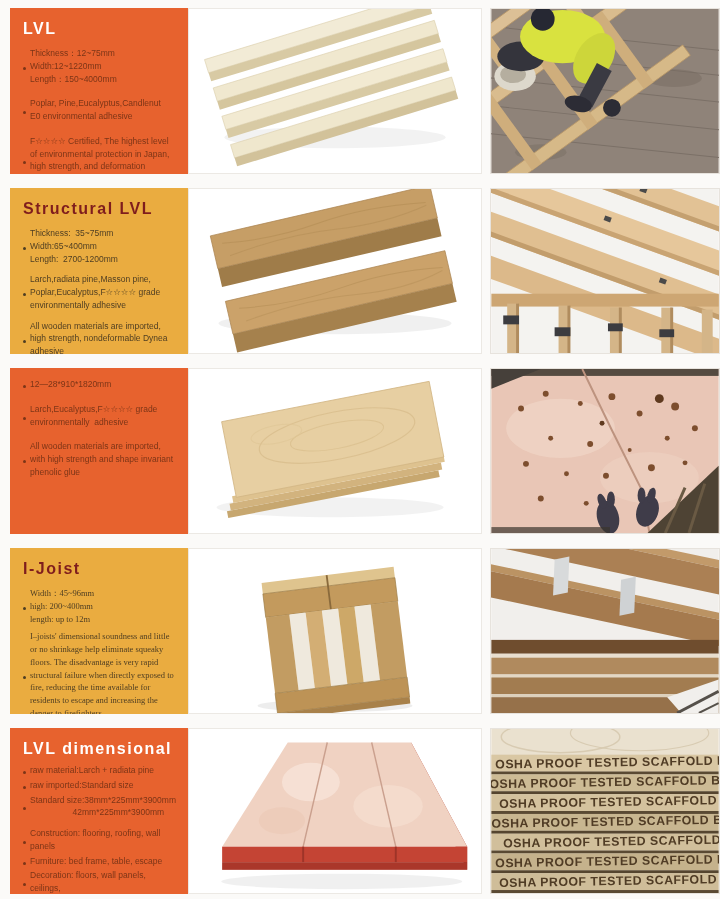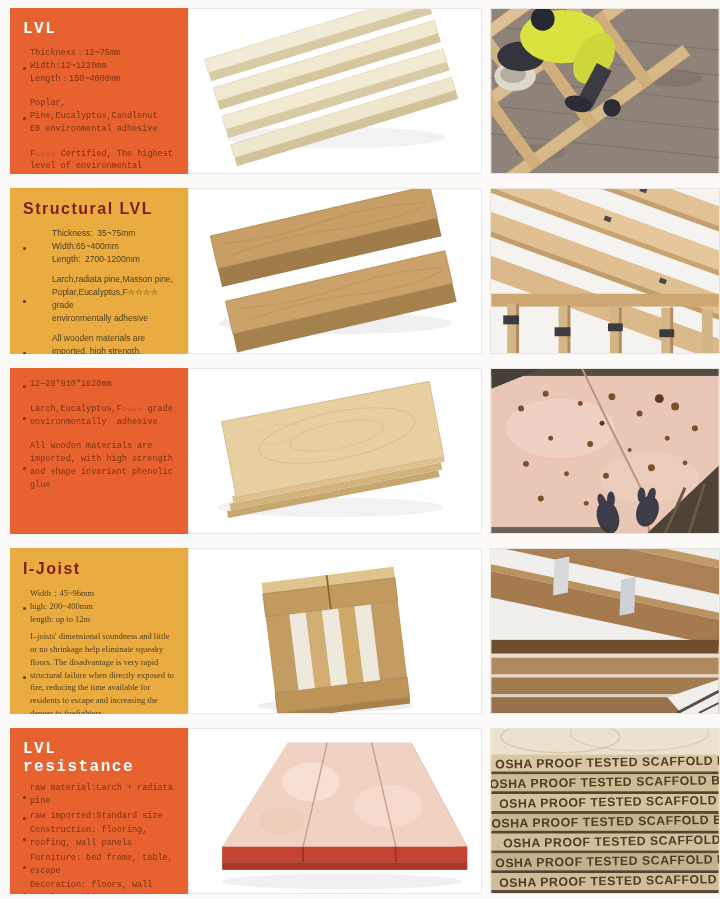--- a/index.html
+++ b/index.html
@@ -1,33 +1,33 @@
 <!DOCTYPE html>
 <html><head>
 <meta charset="utf-8">
 <style>
   * { margin:0; padding:0; box-sizing:border-box; }
   body { font-family:"Liberation Sans", sans-serif; background:#fbfaf8; }
   .page { position:relative; width:720px; height:899px; background:#fbfaf8; overflow:hidden; padding:8px 0 0 10px; }
   .row { display:flex; height:166px; margin-bottom:14px; }
   .panel { width:178px; flex:none; padding:10px 11px 8px 13px; overflow:hidden; }
-  .panel.orange { background:#E7622E;font-family:Liberation Mono, monospace; }
+  .panel.orange { background:#E7622E; }
   .panel.gold   { background:#EAAC40; }
   .panel h2 { font-size:16px; font-weight:bold; letter-spacing:1.5px; margin:2px 0 9px 0; }
   .panel.orange h2 { color:#ffffff; }
   .panel.gold   h2 { color:#7f1d1d; }
   .bullet { display:flex; align-items:center; }
   .dot { width:3px; height:3px; border-radius:50%; flex:none; margin:5px 4px 0 0; }
   .panel.orange .dot { background:#7c3517; }
   .panel.gold   .dot { background:#4f3e22; }
   .bullet p { font-size:8.5px; line-height:1.5; white-space:pre-wrap; }
   .panel.orange .bullet p { color:#7c3517; }
   .panel.gold   .bullet p { color:#4f3e22; }
   .gap-lg .bullet { margin-bottom:12px; }
-  .gap-md .bullet { margin-bottom:8px;gap:22px; }
+  .gap-md .bullet { margin-bottom:8px; }
   .gap-sm .bullet { margin-bottom:5px;font-family:Liberation Serif, serif; }
   .gap-xs .bullet { margin-bottom:2px; }
   .product { width:294px; flex:none; background:#ffffff; border:1px solid #ECE9E4; display:flex; align-items:center; justify-content:center; }
   .product svg { width:100%; height:100%; }
   .photo { width:238px; flex:none; padding-left:8px; background:#fbfaf8; }
   .photo svg { width:230px; height:166px; display:block; border:1px solid #e7e3dd; }
 </style>
 </head>
 <body>
 
@@ -306,28 +306,33 @@
         </g>
         <polygon points="178,150 230,132 230,166 192,166" fill="#f1efec"></polygon>
         <line x1="188" y1="166" x2="230" y2="144" stroke="#55504a" stroke-width="3"></line>
         <line x1="210" y1="166" x2="230" y2="156" stroke="#55504a" stroke-width="2"></line>
       </svg>
     </figure>
   </div>
 
   <div class="row">
     <aside class="panel orange gap-xs">
-      <h2 style="margin-bottom:6px;">LVL resistance</h2>
+      <h2 style="margin-bottom:6px;">LVL dimensional</h2>
       <div class="bullet">
           <span class="dot"></span>
           <p>raw material:Larch + radiata pine</p>
         </div>
       <div class="bullet">
           <span class="dot"></span>
           <p>raw imported:Standard size</p>
+        </div>
+      <div class="bullet" style="margin-bottom:8px;">
+          <span class="dot"></span>
+          <p>Standard size:38mm*225mm*3900mm
+                  42mm*225mm*3900mm</p>
         </div>
       <div class="bullet">
           <span class="dot"></span>
           <p>Construction: flooring, roofing, wall panels</p>
         </div>
       <div class="bullet">
           <span class="dot"></span>
           <p>Furniture: bed frame, table, escape</p>
         </div>
       <div class="bullet">

